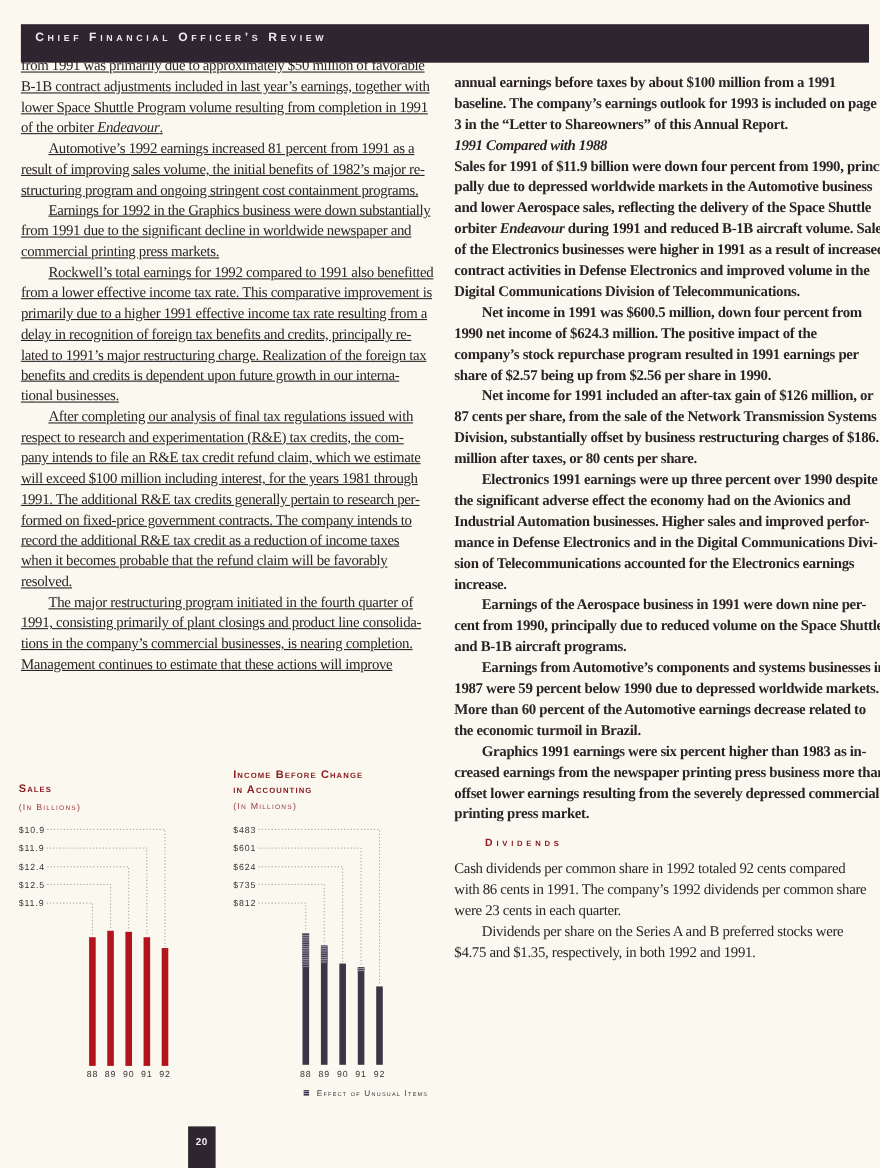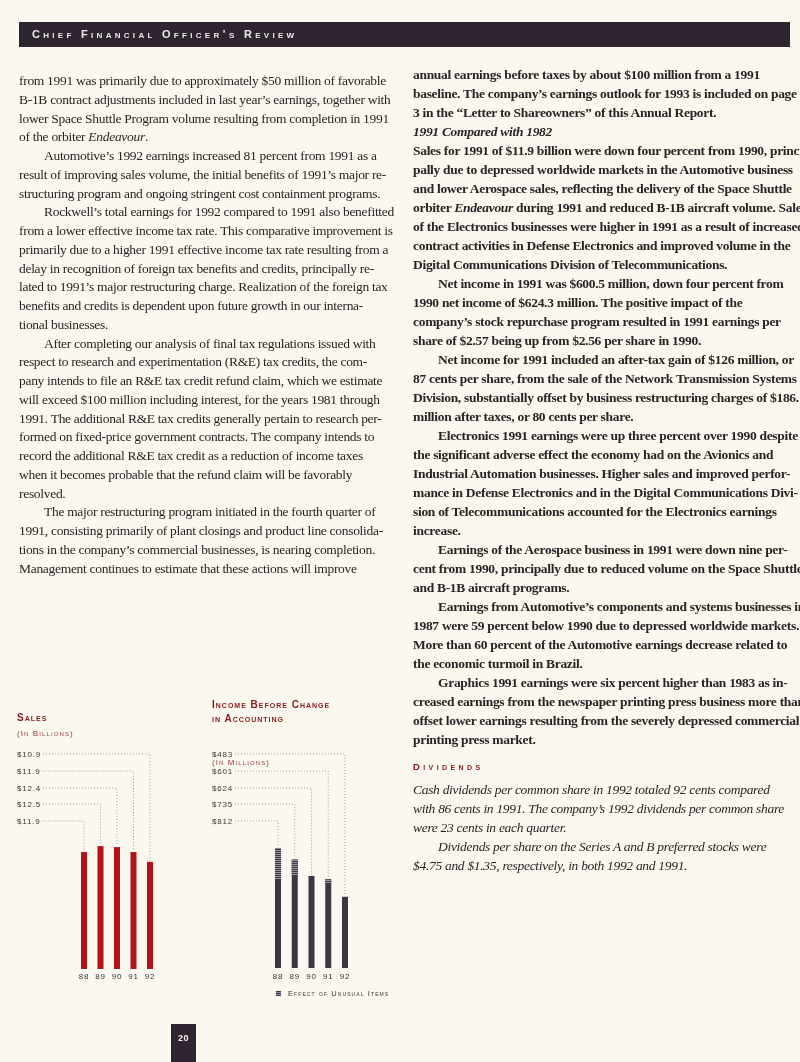--- a/index.html
+++ b/index.html
@@ -2,46 +2,47 @@
 <html><head>
 <meta charset="utf-8">
 <style>
   html, body { margin: 0; padding: 0; }
   body {
     width: 800px; height: 1062px; position: relative; overflow: hidden;
     background: #fbf8ef; color: #2b2427;
     font-family: "Liberation Serif", "DejaVu Serif", serif;
   }
   .header-bar {
-    position: absolute; left: 19px; top: 22px; width: 771px; height: 25px;
+    position: absolute; left: 19px; top: 22px; width: 771px; height: 35px;
     background: #2e2530;
   }
   .header-title {
     position: absolute; left: 13px; top: 0; line-height: 25px;
     font-family: "Liberation Sans", "DejaVu Sans", sans-serif;
     font-weight: bold; font-size: 11px; font-variant: small-caps;
     letter-spacing: 3.3px; color: #ece8ec; white-space: nowrap;
   }
   .col {
     position: absolute; font-size: 13.5px; letter-spacing: -0.3px;
   }
   .col p { margin: 0; white-space: pre; }
-  .col.left { left: 19px; top: 72px; width: 380px; line-height: 18.75px; }
+  .col.left { left: 19px; top: 51px; width: 380px; line-height: 18.75px; text-decoration: underline; }
   .col.right { left: 413px; top: 64.5px; width: 380px; line-height: 19px; font-weight: bold; }
   .indent { text-indent: 25px; }
   .ital { font-style: italic; margin-top: 28px; }
   .dividends { position: absolute; left: 413px; top: 760px; width: 380px; }
   .dividends .heading {
     font-family: "Liberation Sans", "DejaVu Sans", sans-serif;
     font-weight: bold; font-size: 9.5px; font-variant: small-caps;
     letter-spacing: 3.4px; color: #8c1d22; line-height: 14px; height: 14px;
     text-transform: none;
+    margin-left: 28px;
   }
   .dividends .body { margin-top: 5.5px; font-size: 13.5px; letter-spacing: -0.3px; line-height: 19px; }
-  .dividends .body p { margin: 0; white-space: pre; font-style: italic; }
+  .dividends .body p { margin: 0; white-space: pre; }
   .chart-title {
     position: absolute; font-family: "Liberation Sans", "DejaVu Sans", sans-serif;
     font-weight: bold; font-size: 10px; font-variant: small-caps; letter-spacing: 1px;
     color: #8c1d22; white-space: nowrap; line-height: 12px; text-align: center;
   }
   .chart-sub {
     position: absolute; font-family: "Liberation Sans", "DejaVu Sans", sans-serif;
     font-size: 8px; font-variant: small-caps; letter-spacing: 1.1px;
     color: #9c3b3d; white-space: nowrap; line-height: 10px;
   }
@@ -72,22 +73,25 @@
 <div class="header-bar">
   <span class="header-title">Chief Financial Officer’s Review</span>
 </div>
 
 <div class="col left">
   <p><span>from 1991 was primarily due to approximately $50 million of favorable
 B-1B contract adjustments included in last year’s earnings, together with
 lower Space Shuttle Program volume resulting from completion in 1991
 of the orbiter </span><span class="ital">Endeavour</span><span>.</span></p>
   <p class="indent">Automotive’s 1992 earnings increased 81 percent from 1991 as a
-result of improving sales volume, the initial benefits of 1991’s major re-
+result of improving sales volume, the initial benefits of 1982’s major re-
 structuring program and ongoing stringent cost containment programs.</p>
+  <p class="indent">Earnings for 1992 in the Graphics business were down substantially
+from 1991 due to the significant decline in worldwide newspaper and
+commercial printing press markets.</p>
   <p class="indent">Rockwell’s total earnings for 1992 compared to 1991 also benefitted
 from a lower effective income tax rate. This comparative improvement is
 primarily due to a higher 1991 effective income tax rate resulting from a
 delay in recognition of foreign tax benefits and credits, principally re-
 lated to 1991’s major restructuring charge. Realization of the foreign tax
 benefits and credits is dependent upon future growth in our interna-
 tional businesses.</p>
   <p class="indent">After completing our analysis of final tax regulations issued with
 respect to research and experimentation (R&amp;E) tax credits, the com-
 pany intends to file an R&amp;E tax credit refund claim, which we estimate
@@ -100,21 +104,21 @@
   <p class="indent">The major restructuring program initiated in the fourth quarter of
 1991, consisting primarily of plant closings and product line consolida-
 tions in the company’s commercial businesses, is nearing completion.
 Management continues to estimate that these actions will improve</p>
 </div>
 
 <div class="col right">
   <p>annual earnings before taxes by about $100 million from a 1991
 baseline. The company’s earnings outlook for 1993 is included on page
 3 in the “Letter to Shareowners” of this Annual Report.</p>
-  <p class="ital">1991 Compared with 1982</p>
+  <p class="ital">1991 Compared with 1988</p>
   <p><span>Sales for 1991 of $11.9 billion were down four percent from 1990, princi-
 pally due to depressed worldwide markets in the Automotive business
 and lower Aerospace sales, reflecting the delivery of the Space Shuttle
 orbiter </span><span class="ital">Endeavour</span><span> during 1991 and reduced B-1B aircraft volume. Sales
 of the Electronics businesses were higher in 1991 as a result of increased
 contract activities in Defense Electronics and improved volume in the
 Digital Communications Division of Telecommunications.</span></p>
   <p class="indent">Net income in 1991 was $600.5 million, down four percent from
 1990 net income of $624.3 million. The positive impact of the
 company’s stock repurchase program resulted in 1991 earnings per
@@ -151,21 +155,21 @@
     <p class="indent">Dividends per share on the Series A and B preferred stocks were
 $4.75 and $1.35, respectively, in both 1992 and 1991.</p>
   </div>
 </div>
 
 <div class="chart-title" style="left:17px; top:712px;">Sales</div>
 <div class="chart-sub" style="left:17px; top:729px;">(In Billions)</div>
 
 <div class="chart-title" style="left:212px; top:699px;">Income Before Change</div>
 <div class="chart-title" style="left:212px; top:713px;">in Accounting</div>
-<div class="chart-sub" style="left:212px; top:758px;">(In Millions)</div>
+<div class="chart-sub" style="left:212px; top:728px;">(In Millions)</div>
 
 <div class="legend-swatch"></div>
 <div class="legend-text">Effect of Unusual Items</div>
 
 <svg class="charts" xmlns="http://www.w3.org/2000/svg">
   <defs>
     <pattern id="hatch" width="6" height="2" patternUnits="userSpaceOnUse">
       <rect width="6" height="2" fill="#3d3446"></rect>
       <rect width="6" height="1" fill="#9a90a3"></rect>
     </pattern>

